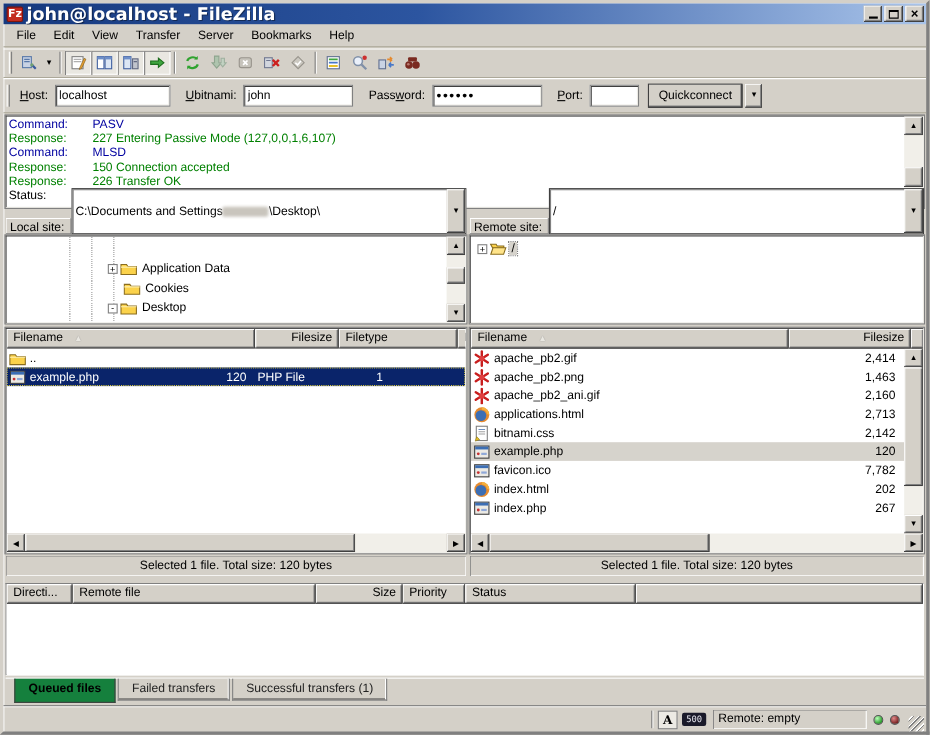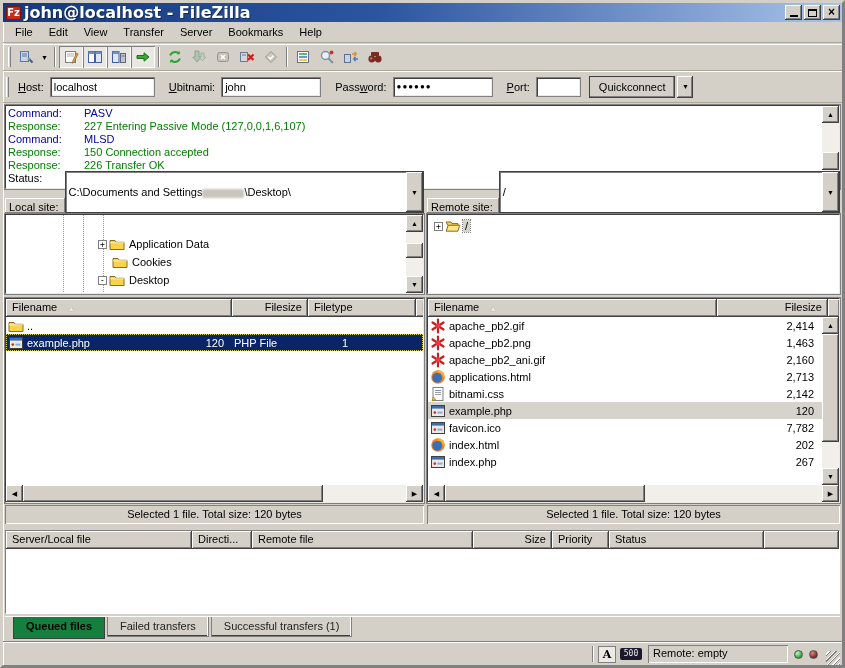--- a/index.html
+++ b/index.html
@@ -576,21 +576,20 @@
           <span class="hthumb" style="left:17px; width:200px;"></span>
           <span class="sbtn right">▶</span>
         </div>
       </div>
     </div>
     <div class="status-row">Selected 1 file. Total size: 120 bytes</div>
   </div>
 
   <div class="queue">
     <div class="lheader">
-      <span class="hcell" style="width:186px"><span>Server/Local file</span></span>
       <span class="hcell" style="width:60px"><span>Directi...</span></span>
       <span class="hcell" style="width:221px"><span>Remote file</span></span>
       <span class="hcell right" style="width:79px"><span>Size</span></span>
       <span class="hcell" style="width:57px"><span>Priority</span></span>
       <span class="hcell" style="width:155px"><span>Status</span></span>
       <span class="hcell fill"></span>
     </div>
     <div class="qbody"></div>
   </div>
 

